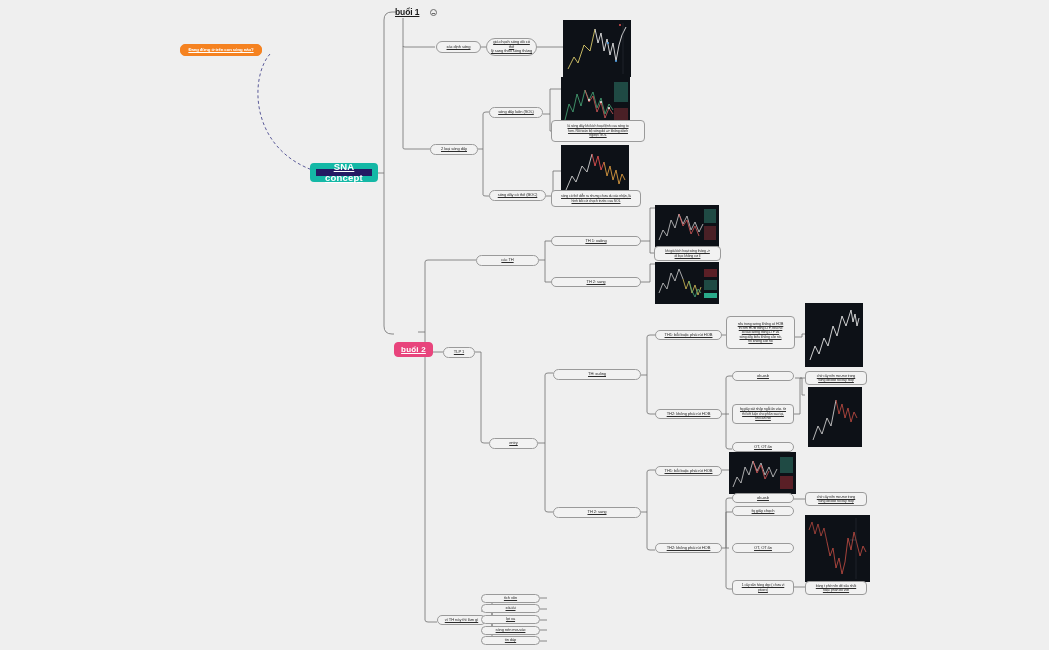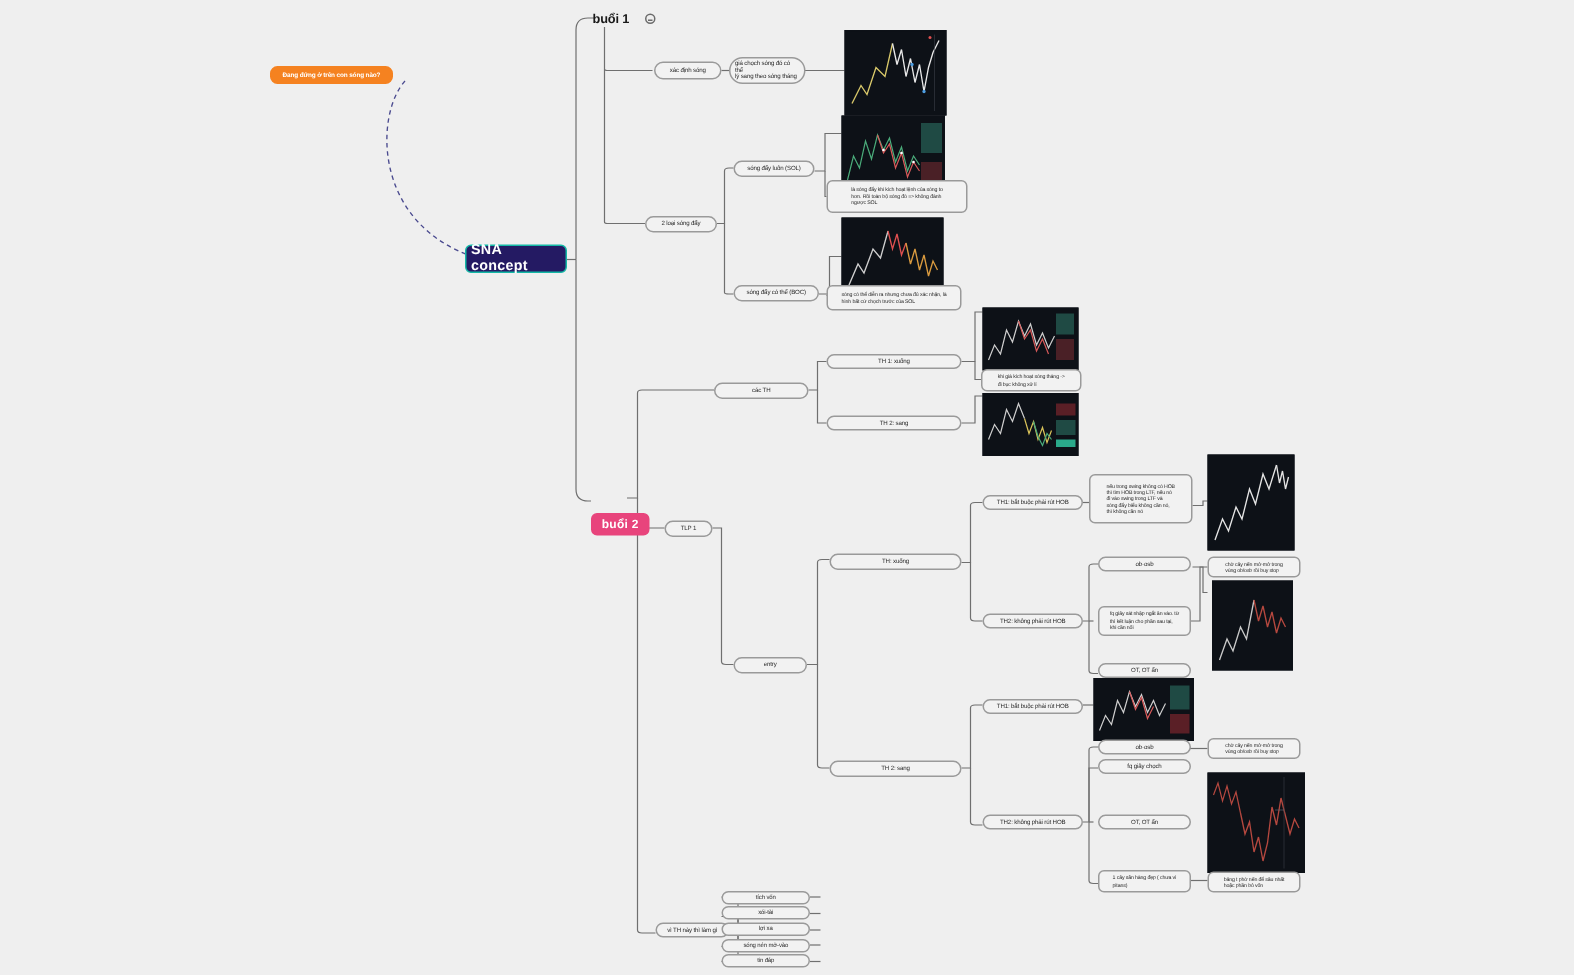--- a/index.html
+++ b/index.html
@@ -14,30 +14,31 @@
   svg.links{position:absolute;left:0;top:0;width:1049px;height:650px;pointer-events:none;}
 
   .node{
     position:absolute;
     box-sizing:border-box;
     background:#f2f2f2;
     border:1px solid #9a9a9a;
     border-radius:9px;
     color:#2b2b2b;
     display:flex;align-items:center;justify-content:center;
-    text-align:left;
+    text-align:center;
     line-height:1.15;
     letter-spacing:-0.1px;
     padding:1px 3px;
     font-size:4.1px;
     white-space:pre-line;
+    text-decoration:underline;
   }
   .node.root{
     background:#241a63;
-    border:1px solid #14b8a6;
+    border:6px solid #14b8a6;
     color:#ffffff;
     font-size:9.5px;
     font-weight:700;
     border-radius:4px;
     letter-spacing:0.2px;
   }
   .node.orange{
     background:#f58220;
     border:1px solid #f58220;
     color:#ffffff;

